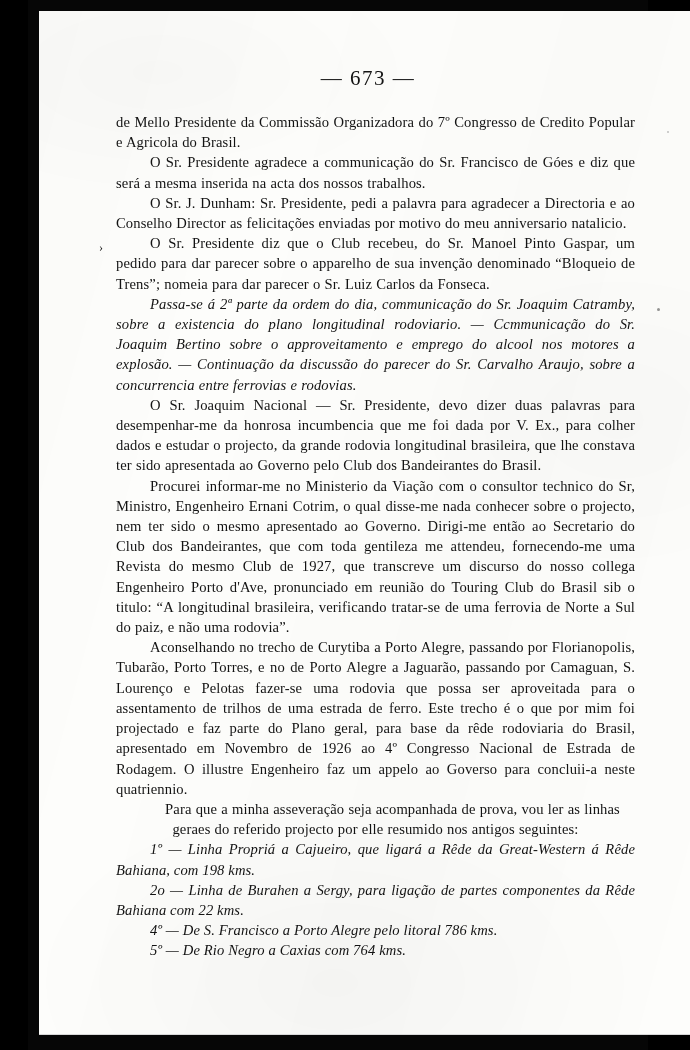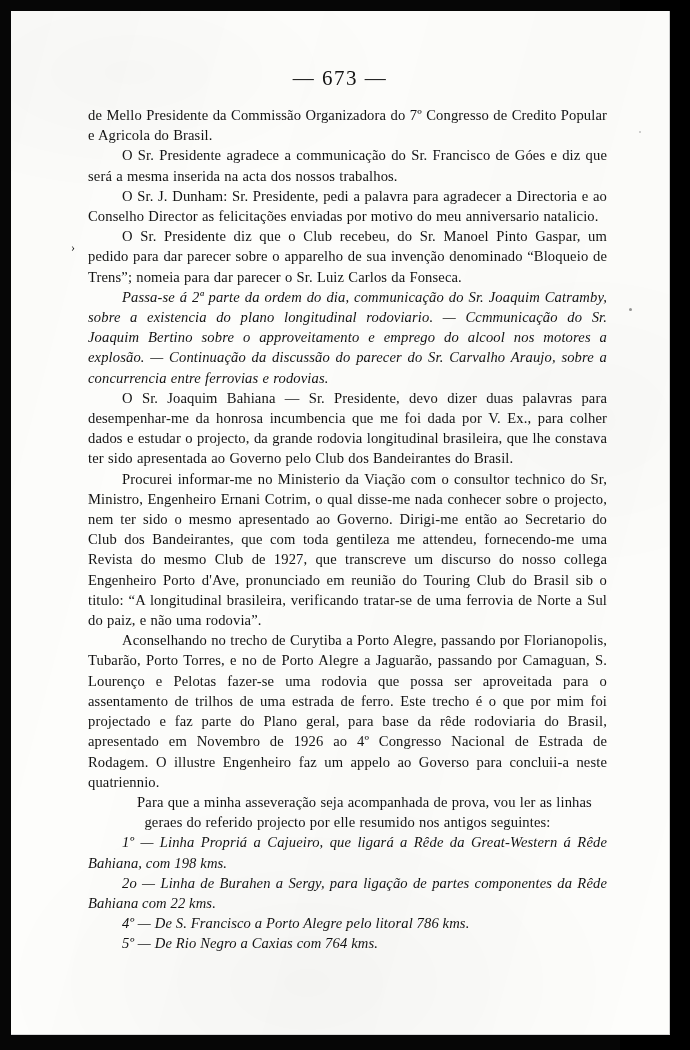--- a/index.html
+++ b/index.html
@@ -14,20 +14,21 @@
     overflow: hidden;
     font-family: "Liberation Serif", "DejaVu Serif", serif;
   }
 
   .scan-frame {
     position: relative;
     width: 620px;
     height: 1050px;
     background: #060606;
     box-sizing: border-box;
+    margin-left: 28px;
   }
 
   
   .page-sheet {
     position: absolute;
     left: 11px;
     top: 11px;
     width: 659px;
     height: 1024px;
     background: #fdfdfb;
@@ -58,21 +59,21 @@
     text-align: center;
     font-size: 21px;
     letter-spacing: 1.5px;
     color: #131313;
     font-family: "Liberation Serif", "DejaVu Serif", serif;
   }
 
   .body-column {
     position: absolute;
     left: 77px;
-    top: 94px;
+    top: 101px;
     width: 519px;
     color: #131313;
     font-size: 14.6px;
     line-height: 20.2px;
     text-align: justify;
     text-justify: inter-word;
     font-family: "Liberation Serif", "DejaVu Serif", serif;
   }
 
   p.para {
@@ -146,21 +147,21 @@
       <p class="para"><span class="ital">O Sr. Presidente</span><span> agradece a communicação do Sr. Francisco de Góes e diz que será a mesma inserida na acta dos nossos trabalhos.</span></p>
 
       <p class="para"><span class="ital">O Sr. J. Dunham</span><span>: Sr. Presidente, pedi a palavra para agradecer a Directoria e ao Conselho Director as felicitações enviadas por motivo do meu anniversario natalicio.</span></p>
 
       <p class="para"><span class="ital">O Sr. Presidente</span><span> diz que o Club recebeu, do Sr. Manoel Pinto Gaspar, um pedido para dar parecer sobre o apparelho de sua invenção denominado </span><span class="ital">“Bloqueio de Trens”;</span><span> nomeia para dar parecer o Sr. Luiz Carlos da Fonseca.</span></p>
 
       <p class="para italic">
         <span>Passa-se á 2ª parte da ordem do dia, communicação do Sr. Joaquim Catramby, sobre a existencia do plano longitudinal rodoviario. — Ccmmunicação do Sr. Joaquim Bertino sobre o approveitamento e emprego do alcool nos motores a explosão. — Continuação da discussão do parecer do Sr. Carvalho Araujo, sobre a concurrencia entre ferrovias e rodovias.</span>
       </p>
 
-      <p class="para"><span class="ital">O Sr. Joaquim Bahiana</span><span> — Sr. Presidente, devo dizer duas palavras para desempenhar-me da honrosa incumbencia que me foi dada por V. Ex., para colher dados e estudar o projecto, da grande rodovia longitudinal brasileira, que lhe constava ter sido apresentada ao Governo pelo Club dos Bandeirantes do Brasil.</span></p>
+      <p class="para"><span class="ital">O Sr. Joaquim Nacional</span><span> — Sr. Presidente, devo dizer duas palavras para desempenhar-me da honrosa incumbencia que me foi dada por V. Ex., para colher dados e estudar o projecto, da grande rodovia longitudinal brasileira, que lhe constava ter sido apresentada ao Governo pelo Club dos Bandeirantes do Brasil.</span></p>
 
       <p class="para">
         <span>Procurei informar-me no Ministerio da Viação com o consultor technico do Sr, Ministro, Engenheiro Ernani Cotrim, o qual disse-me nada conhecer sobre o projecto, nem ter sido o mesmo apresentado ao Governo. Dirigi-me então ao Secretario do Club dos Bandeirantes, que com toda gentileza me attendeu, fornecendo-me uma Revista do mesmo Club de 1927, que transcreve um discurso do nosso collega Engenheiro  Porto d'Ave, pronunciado em reunião do Touring Club do Brasil sib o titulo: “A longitudinal brasileira, verificando tratar-se de uma ferrovia de Norte a Sul do paiz, e não uma rodovia”.</span>
       </p>
 
       <p class="para">
         <span>Aconselhando no trecho de Curytiba a Porto Alegre, passando por Florianopolis, Tubarão, Porto Torres, e no de Porto Alegre a Jaguarão, passando por Camaguan, S. Lourenço e Pelotas fazer-se uma rodovia que possa ser aproveitada para o assentamento de trilhos de uma estrada de ferro. Este trecho é o que por mim foi projectado e faz parte do Plano geral, para base da rêde rodoviaria do Brasil, apresentado em Novembro de 1926 ao 4º Congresso Nacional de Estrada de Rodagem. O illustre Engenheiro faz um appelo ao Goverso para concluii-a neste quatriennio.</span>
       </p>
 
       <p class="para no-justify">

